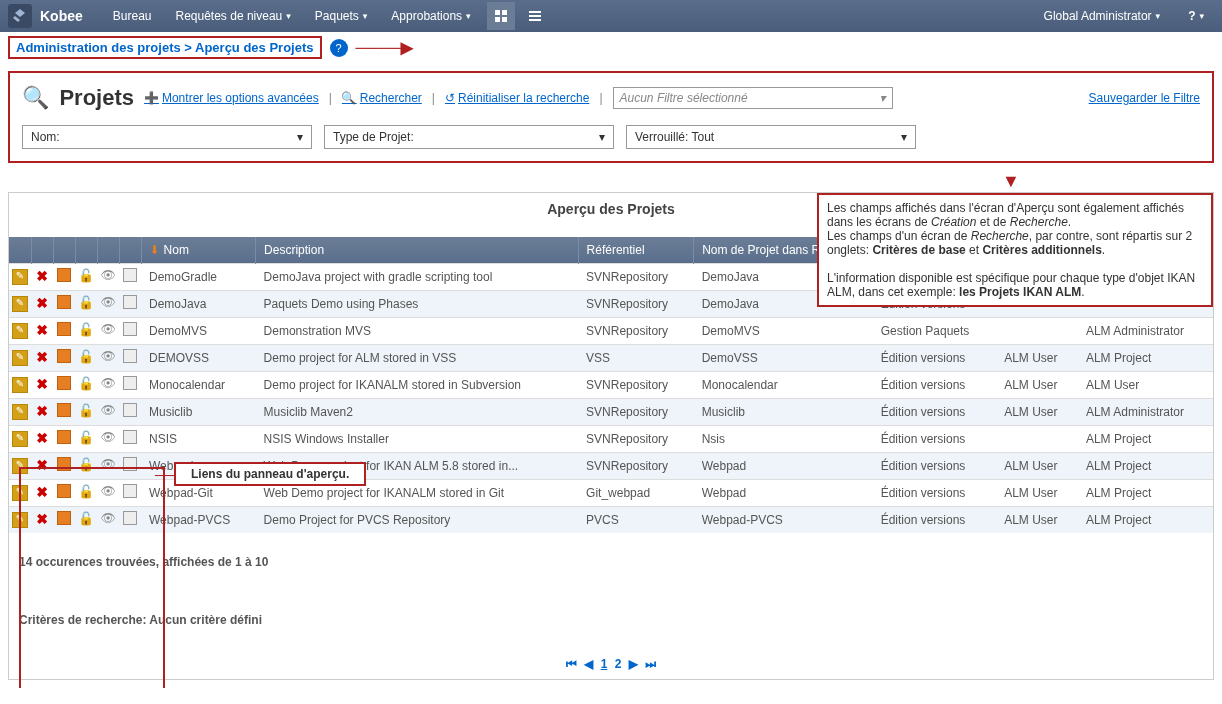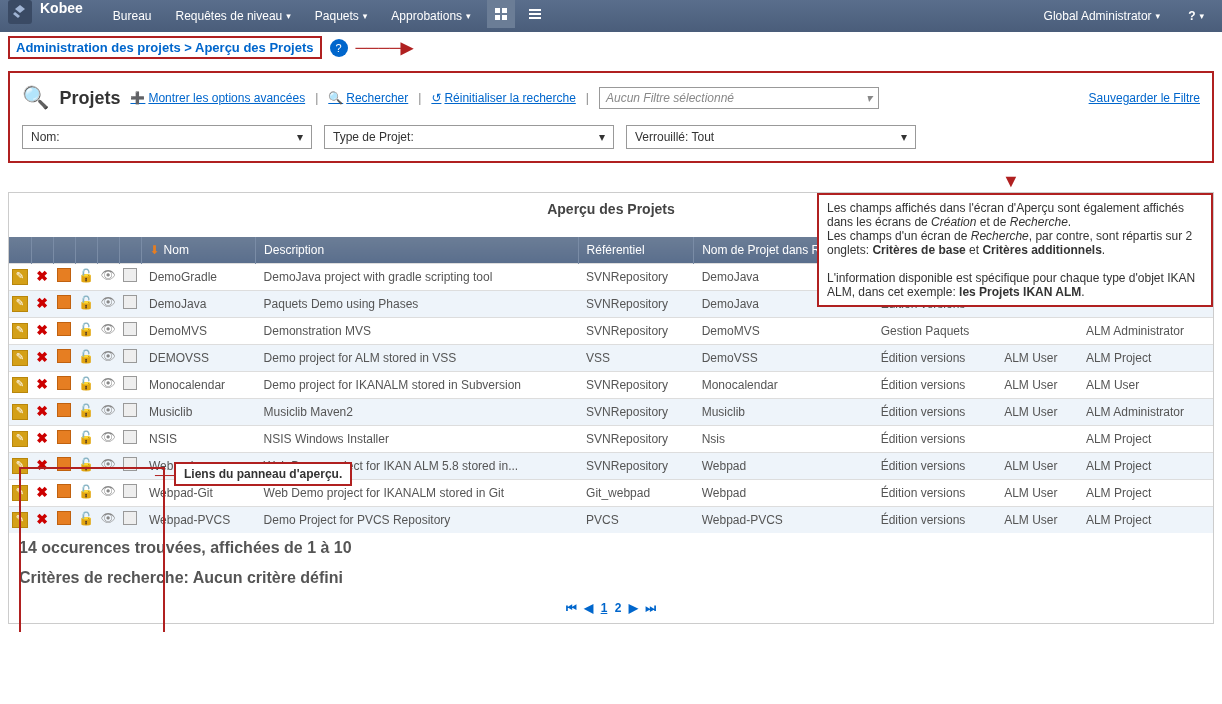--- a/index.html
+++ b/index.html
@@ -1,34 +1,34 @@
 <!DOCTYPE html>
 <html><head>
 <meta charset="utf-8">
 <style>
 * { box-sizing: border-box; margin: 0; padding: 0; }
 body { font-family: Arial, sans-serif; font-size: 12px; color: #333; background: #fff; width: 1222px; }
-.topbar { background: linear-gradient(#5a6e8c, #4a5d7a); height: 32px; display: flex; padding: 0 8px; color: #fff; }
+.topbar { background: linear-gradient(#5a6e8c, #4a5d7a); height: 32px; display: flex; align-items: center; padding: 0 8px; color: #fff; }
 .topbar .logo { width: 24px; height: 24px; background: #3a4a64; border-radius: 3px; display: flex; align-items: center; justify-content: center; margin-right: 8px; }
 .topbar .brand { font-weight: bold; font-size: 14px; margin-right: 20px; }
 .topbar .menu { display: flex; gap: 4px; }
 .topbar .menu-item { padding: 6px 10px; cursor: pointer; display: flex; align-items: center; gap: 4px; }
 .topbar .icon-btn { width: 28px; height: 28px; display: flex; align-items: center; justify-content: center; cursor: pointer; margin-left: 2px; }
 .topbar .icon-btn.active { background: #6b7d96; }
 .topbar .right { margin-left: auto; display: flex; align-items: center; gap: 8px; }
 .dropdown-arrow { font-size: 9px; }
 .breadcrumb-row { display: flex; align-items: center; padding: 4px 8px; gap: 8px; }
 .breadcrumb-box { border: 2px solid #b02020; padding: 2px 6px; color: #0066cc; font-weight: bold; font-size: 13px; }
 .help-circle { width: 18px; height: 18px; border-radius: 50%; background: #0066cc; color: #fff; display: flex; align-items: center; justify-content: center; font-size: 11px; cursor: pointer; }
 .arrow-red { color: #b02020; font-size: 16px; font-weight: bold; }
 .callout-box { border: 2px solid #b02020; padding: 3px 8px; font-weight: bold; font-size: 12px; }
 .search-panel { margin: 8px; border: 2px solid #b02020; padding: 12px; }
 .search-header { display: flex; align-items: center; gap: 10px; flex-wrap: wrap; }
 .search-icon { font-size: 22px; }
-.search-title { font-size: 18px; font-weight: bold; color: #333; }
+.search-title { font-size: 22px; font-weight: bold; color: #333; }
 .search-link { color: #0066cc; text-decoration: underline; cursor: pointer; display: inline-flex; align-items: center; gap: 3px; }
 .sep { color: #888; }
 .filter-select { border: 1px solid #999; padding: 3px 6px; font-style: italic; color: #888; min-width: 280px; display: flex; justify-content: space-between; align-items: center; cursor: pointer; background: #fff; }
 .save-filter { margin-left: auto; }
 .filter-row { display: flex; gap: 12px; margin-top: 14px; }
 .filter-dd { border: 1px solid #999; background: #fff; padding: 4px 8px; min-width: 290px; display: flex; justify-content: space-between; align-items: center; cursor: pointer; }
 .arrow-down-red { text-align: center; color: #b02020; font-size: 18px; margin: 4px 0 0 800px; }
 .content { margin: 0 8px 8px 8px; border: 1px solid #ccc; position: relative; }
 .overview-title { text-align: center; font-weight: bold; font-size: 14px; padding: 8px; color: #444; }
 .info-callout { position: absolute; top: 0; right: 0; width: 396px; border: 2px solid #b02020; padding: 6px 8px; background: #fff; color: #333; font-size: 12px; z-index: 5; }
@@ -43,23 +43,23 @@
 .action-cell { width: 22px; text-align: center; padding: 4px 2px; }
 .action-icon { width: 16px; height: 16px; display: inline-block; cursor: pointer; }
 .ico-edit { background: #d4a017; border: 1px solid #b8860b; }
 .ico-edit::after { content: "✎"; font-size: 10px; color: #fff; display: block; text-align: center; }
 .ico-del { color: #cc0000; font-weight: bold; font-size: 14px; }
 .ico-copy { background: #e67e22; width: 14px; height: 14px; border: 1px solid #c0610f; }
 .ico-lock { color: #d4a017; font-size: 13px; }
 .ico-view { color: #888; font-size: 12px; }
 .ico-hist { background: #eee; border: 1px solid #999; width: 14px; height: 14px; }
 .panel-border { position: absolute; top: 230px; left: 10px; width: 146px; height: 380px; border: 2px solid #b02020; pointer-events: none; z-index: 3; }
-.panel-callout { position: absolute; top: 225px; left: 165px; border: 2px solid #b02020; padding: 3px 8px; font-weight: bold; background: #fff; z-index: 4; }
+.panel-callout { position: absolute; top: 225px; left: 165px; border: 2px solid #b02020; padding: 3px 15px; font-weight: bold; background: #fff; z-index: 4; }
 .panel-arrow { position: absolute; top: 230px; left: 146px; color: #b02020; font-size: 14px; z-index: 4; }
-.footer-row { padding: 6px 10px; color: #555; font-weight: bold; font-size: 16px; }
+.footer-row { padding: 22px 10px; color: #555; font-weight: bold; font-size: 12px; }
 .pager { text-align: center; padding: 8px; }
 .pager span { display: inline-block; margin: 0 2px; color: #0066cc; cursor: pointer; font-weight: bold; }
 .pager .current { text-decoration: underline; }
 .sort-icon { color: #e67e22; font-size: 12px; margin-right: 4px; }
 .tbl-wrap { position: relative; }
 </style>
 </head>
 <body>
 
 <div class="topbar">

